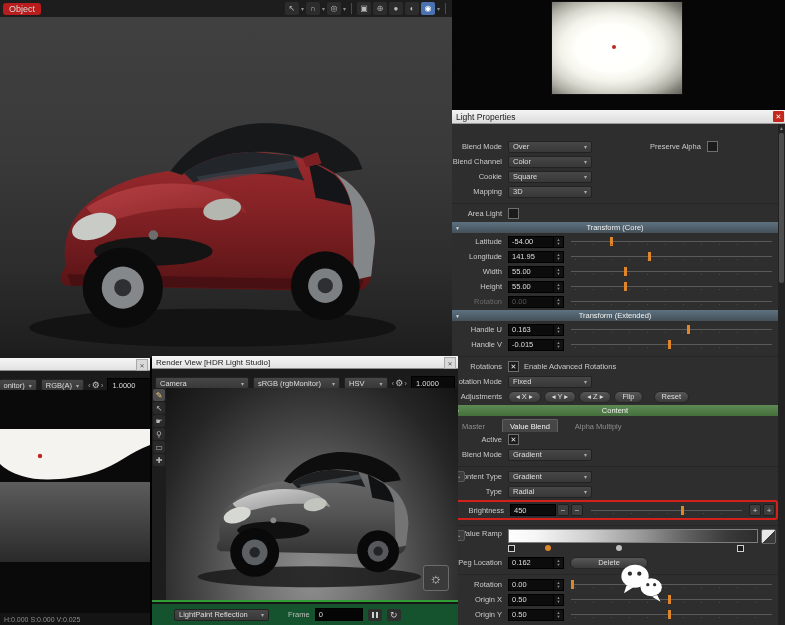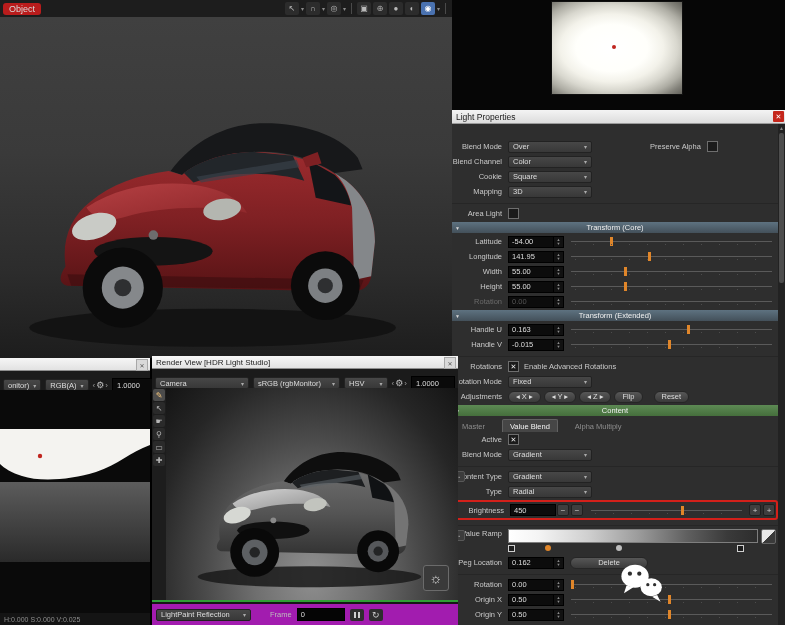--- a/index.html
+++ b/index.html
@@ -83,43 +83,43 @@
   .rampbtn{width:13px;height:13px;margin-left:3px;border:1px solid #666;border-radius:2px;
       background:linear-gradient(135deg,#e8e8e8 0 50%,#3a3a3a 50%);}
   .pegrow{position:relative;height:9px;margin-right:16px;}
   .pegend{position:absolute;top:2px;width:5px;height:5px;background:#1e1e1e;border:1px solid #cfcfcf;}
   .peg{position:absolute;top:2px;width:6px;height:6px;border-radius:50%;}
   
   .w-title{height:12px;background:linear-gradient(#f6f6f6,#e2e2e2);border-bottom:1px solid #8e8e8e;
       color:#222;font-size:8px;display:flex;align-items:center;padding-left:4px;position:relative;}
   .w-close{position:absolute;right:2px;top:1px;width:10px;height:10px;background:#d9d9d9;border:1px solid #a8a8a8;
       color:#555;font-size:6px;display:flex;align-items:center;justify-content:center;}
-  .w-tools{height:28px;background:#1b1b1b;display:flex;align-items:center;gap:4px;padding:0 3px;font-size:7.5px;}
+  .w-tools{height:28px;background:#1b1b1b;display:flex;align-items:center;gap:4px;padding:0 3px;font-size:7.5px;justify-content:center;}
   .gearw{display:flex;align-items:center;color:#9a9a9a;font-size:8px;gap:1px;}
   .gearw b{font-weight:normal;color:#c0c0c0;font-size:9px;}
   .expo{background:#0a0a0a;border:1px solid #000;color:#ddd;padding:1px 4px;min-width:34px;height:11px;
         display:flex;align-items:center;}
   .cpw{position:absolute;left:0;top:358px;width:150px;height:267px;background:#101010;}
   .cp-canvas{position:absolute;left:0;top:32px;right:0;bottom:12px;}
   .w-status{position:absolute;left:0;bottom:0;height:12px;right:0;background:#141414;color:#8e8e8e;
       font-size:7px;display:flex;align-items:center;padding-left:4px;}
   .rvw{position:absolute;left:152px;top:356px;width:306px;height:269px;background:#161616;}
   .rv-main{position:absolute;left:0;top:32px;right:0;bottom:24px;display:flex;}
   .rv-strip{width:14px;background:#1d1d1d;display:flex;flex-direction:column;align-items:center;padding-top:1px;gap:1px;}
   .tico{width:12px;height:12px;background:#2a2a2a;border-radius:2px;color:#b5b5b5;font-size:8px;
         display:flex;align-items:center;justify-content:center;}
   .tico.on{background:#4b4b4b;color:#f0c27a;}
   .rv-canvas{position:relative;flex:1;overflow:hidden;
       background:radial-gradient(ellipse at 50% 88%, #8f8f8f 0%, #6f6f6f 28%, #4a4a4a 52%, #262626 78%, #141414 100%);}
   .rv-canvas svg{position:absolute;left:20px;top:16px;}
   .sunbtn{position:absolute;right:9px;bottom:10px;width:24px;height:24px;background:#3a3a3a;border:1px solid #6b6b6b;
       border-radius:3px;color:#e0e0e0;font-size:14px;display:flex;align-items:center;justify-content:center;}
   .rv-green{position:absolute;left:0;right:0;bottom:23px;height:2px;background:#2f9e35;}
-  .rv-bottom{position:absolute;left:0;right:0;bottom:0;height:21px;background:#a21caf;display:flex;
-      align-items:center;gap:5px;padding:0 4px;font-size:7.5px;}
+  .rv-bottom{position:absolute;left:0;right:0;bottom:0;height:21px;background:#14532d;display:flex;
+      align-items:center;gap:5px;padding:0 22px;font-size:7.5px;}
   .dd.pass{width:95px;}
   .framef{background:#050505;border:1px solid #000;color:#ddd;width:40px;height:11px;display:flex;
       align-items:center;padding:0 3px;}
   .pauseb{width:14px;height:12px;background:#2e2e2e;border-radius:2px;display:flex;align-items:center;
       justify-content:center;gap:2px;}
   .pauseb i{display:block;width:2px;height:6px;background:#cfcfcf;}
   .refb{width:14px;height:12px;background:#2e2e2e;border-radius:2px;color:#cfcfcf;font-size:9px;
       display:flex;align-items:center;justify-content:center;}
   
   .wm{position:absolute;left:618px;top:562px;display:flex;align-items:center;gap:6px;z-index:20;}

